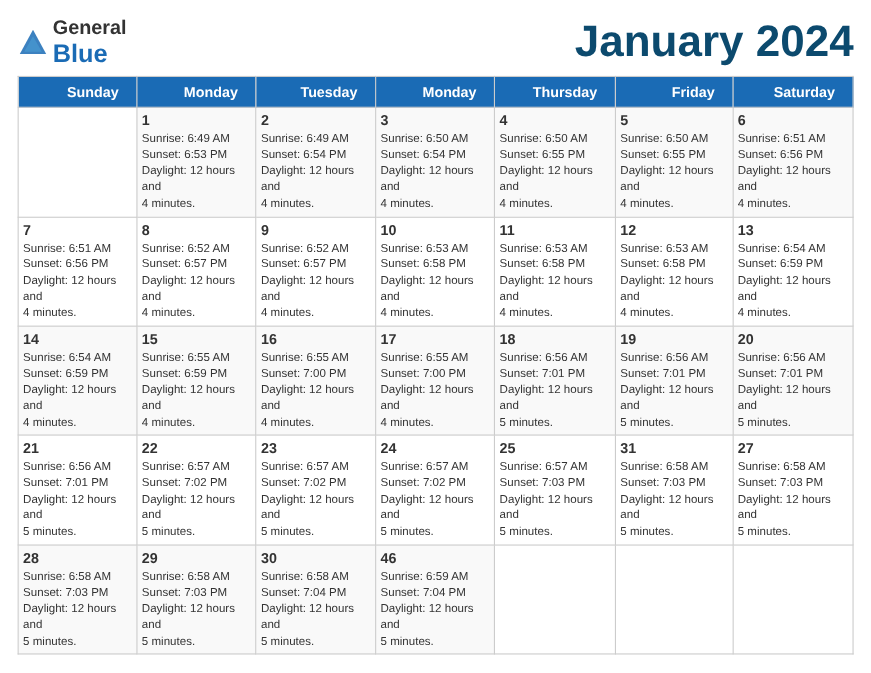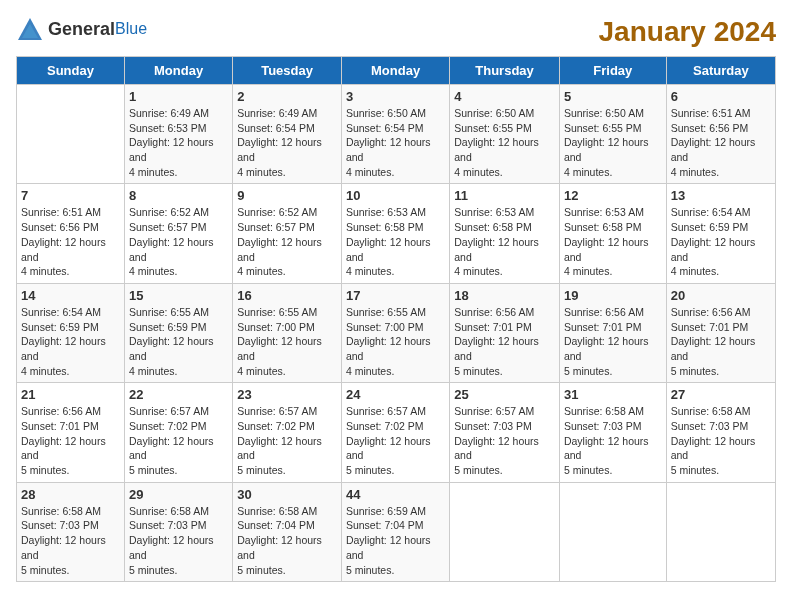--- a/index.html
+++ b/index.html
@@ -15,60 +15,61 @@
       justify-content: space-between;
       align-items: flex-start;
       margin-bottom: 8px;
     }
     .logo {
       display: flex;
       align-items: center;
     }
     .logo-text {
       display: flex;
+      flex-direction: column;
       line-height: 1.1;
       justify-content: flex-end;
     }
     .logo-general {
       font-size: 18px;
       font-weight: bold;
       color: #333;
     }
     .logo-blue {
-      font-size: 16px;
-      font-weight: normal;
+      font-size: 23px;
+      font-weight: bold;
       color: #1a6bb5;
     }
     .logo-icon {
       width: 28px;
       height: 28px;
       margin-right: 4px;
     }
     .title-block {
       text-align: right;
     }
     .month-title {
-      font-size: 28px;
-      font-weight: bold;
-      color: #a16207;
+      font-size: 40px;
+      font-weight: bold;
+      color: #0c4a6e;
     }
     .subtitle {
       font-size: 16px;
       color: #333;
     }
     table {
       width: 100%;
       border-collapse: collapse;
       font-size: 11px;
     }
     thead tr th {
       background-color: #1a6bb5;
       color: #fff;
       padding: 6px 16px;
-      text-align: center;
+      text-align: right;
       font-size: 13px;
       font-weight: bold;
       border: 1px solid #ccc;
     }
     tbody tr td {
       border: 1px solid #ccc;
       padding: 4px 4px;
       vertical-align: top;
       width: 113px;
       min-height: 70px;
@@ -311,21 +312,21 @@
           Sunrise: 6:58 AM<br>Sunset: 7:03 PM<br>Daylight: 12 hours and<br> 5 minutes.
         </div>
         </td>
         <td>
           <span class="day-number">30</span>
         <div class="day-info">
           Sunrise: 6:58 AM<br>Sunset: 7:04 PM<br>Daylight: 12 hours and<br> 5 minutes.
         </div>
         </td>
         <td>
-          <span class="day-number">44</span>
+          <span class="day-number">46</span>
         <div class="day-info">
           Sunrise: 6:59 AM<br>Sunset: 7:04 PM<br>Daylight: 12 hours and<br> 5 minutes.
         </div>
         </td>
         <td class="empty-cell"></td>
         <td class="empty-cell"></td>
         <td class="empty-cell"></td>
       </tr>
     </tbody>
 </table>

